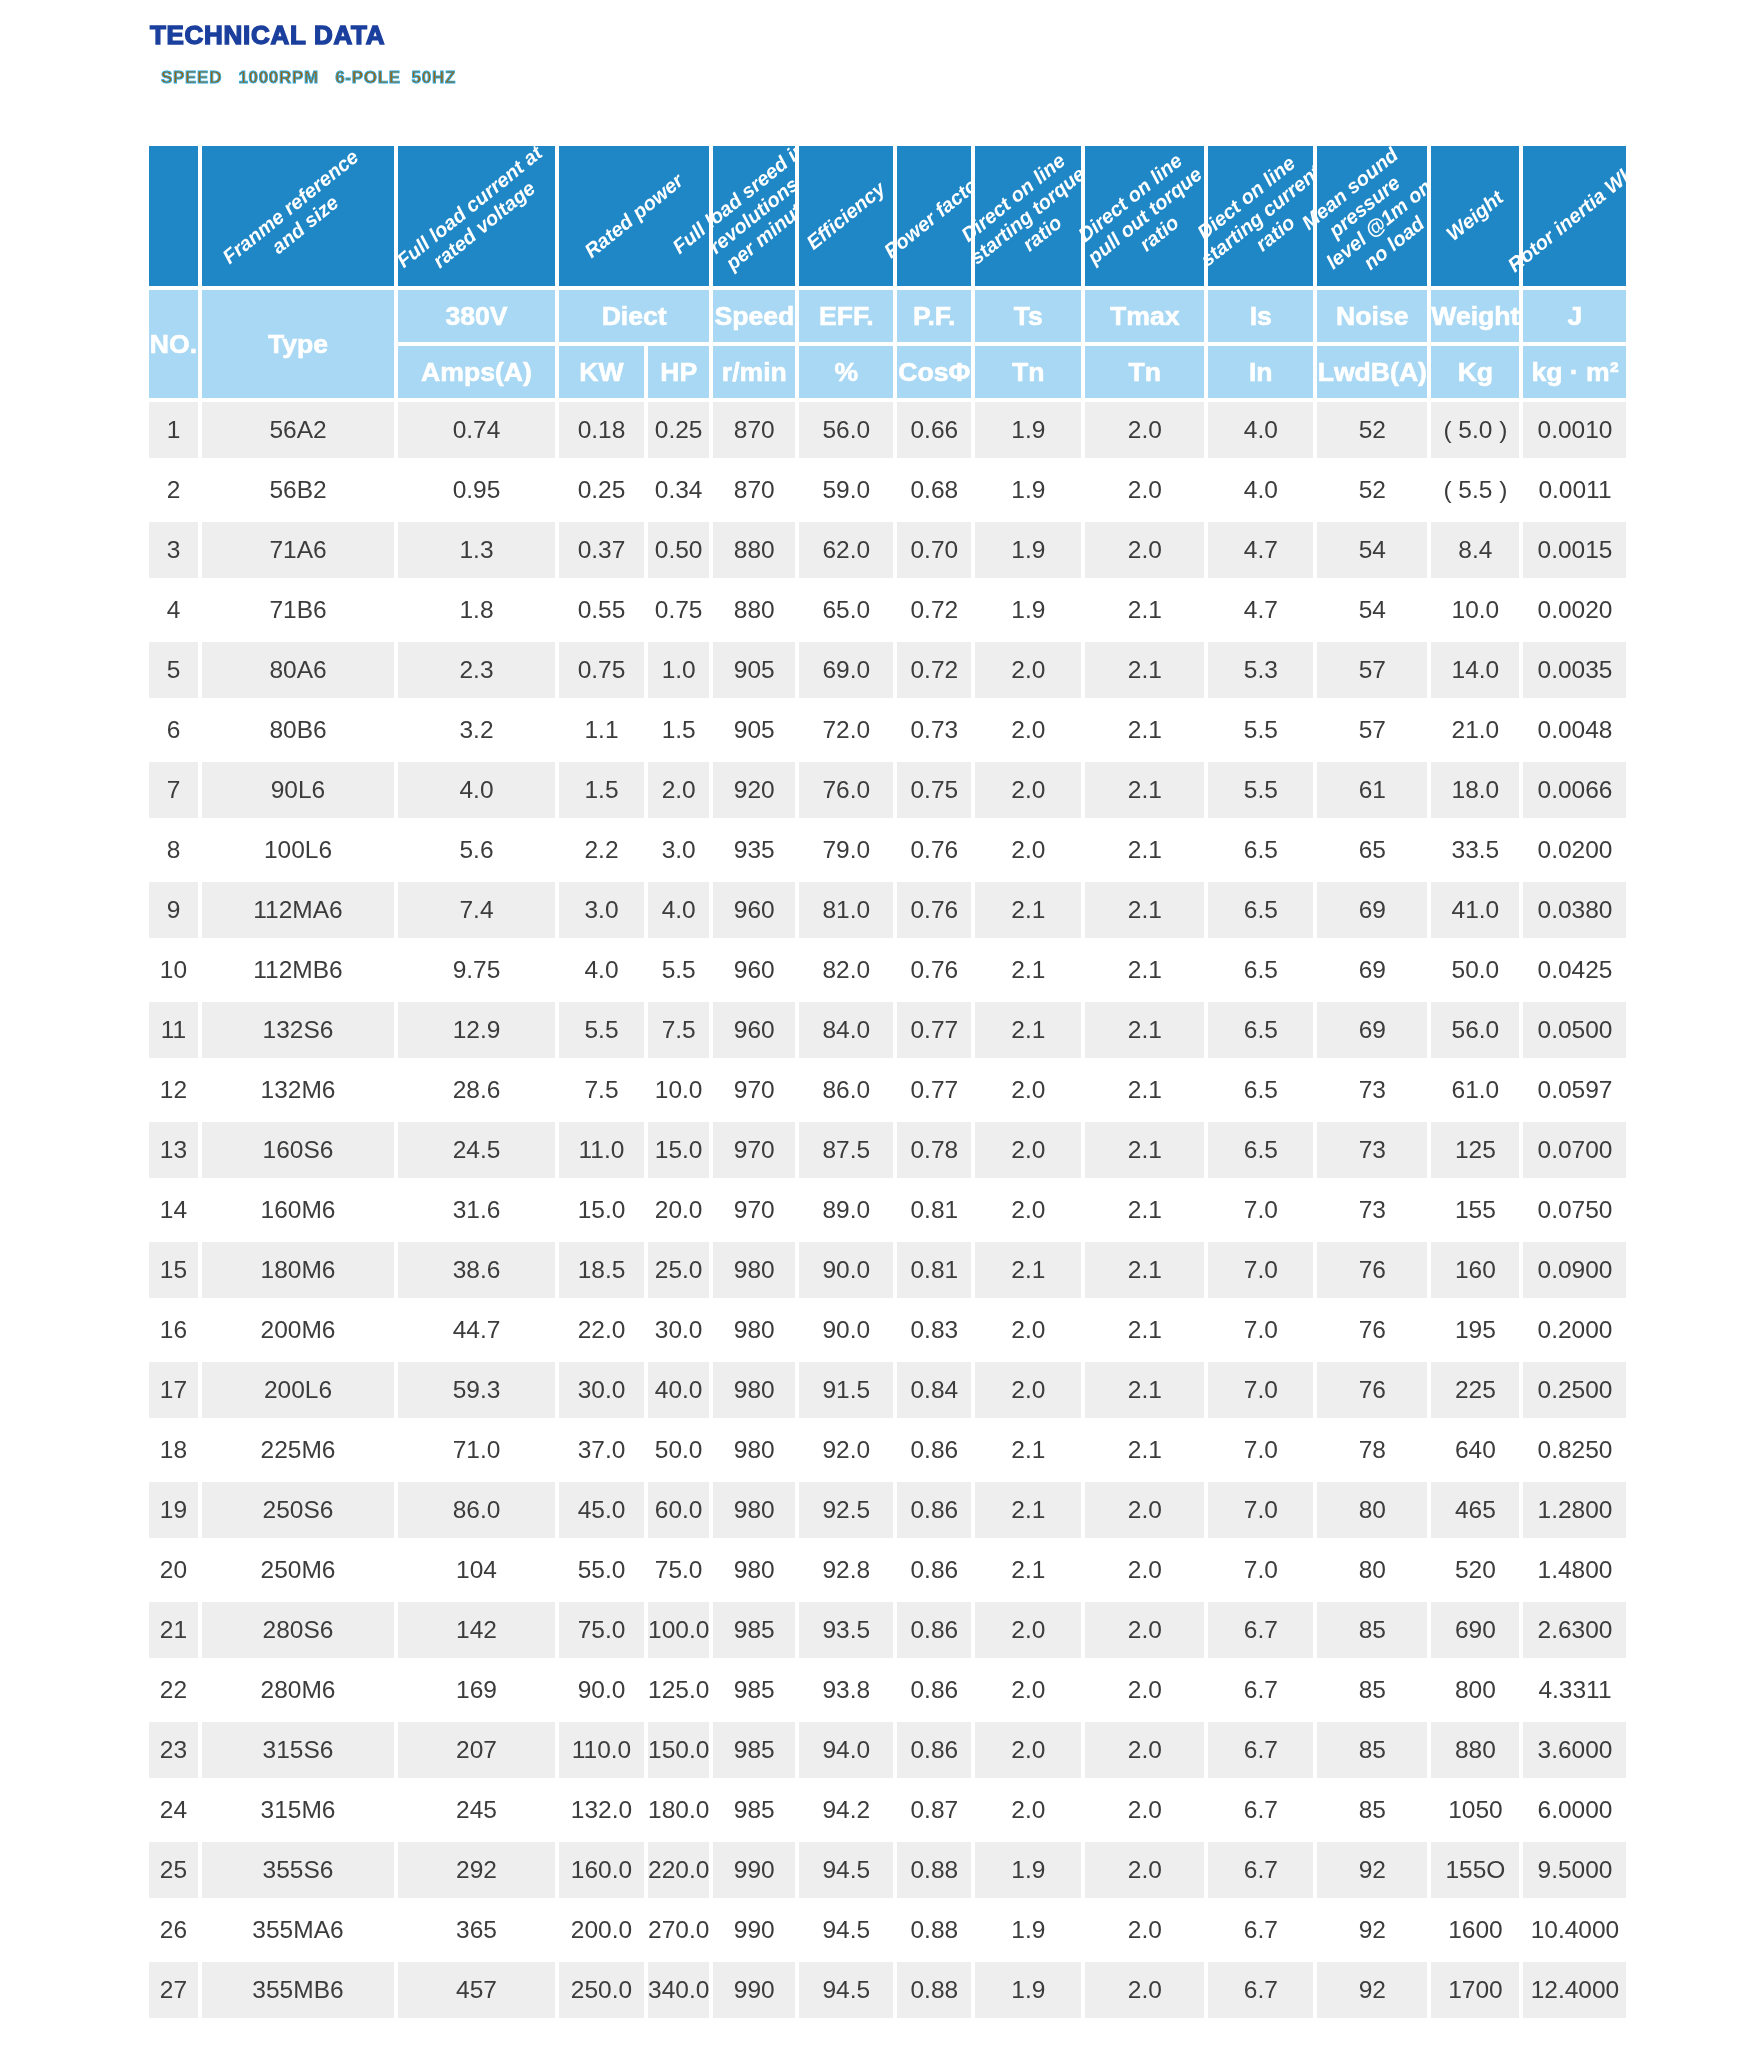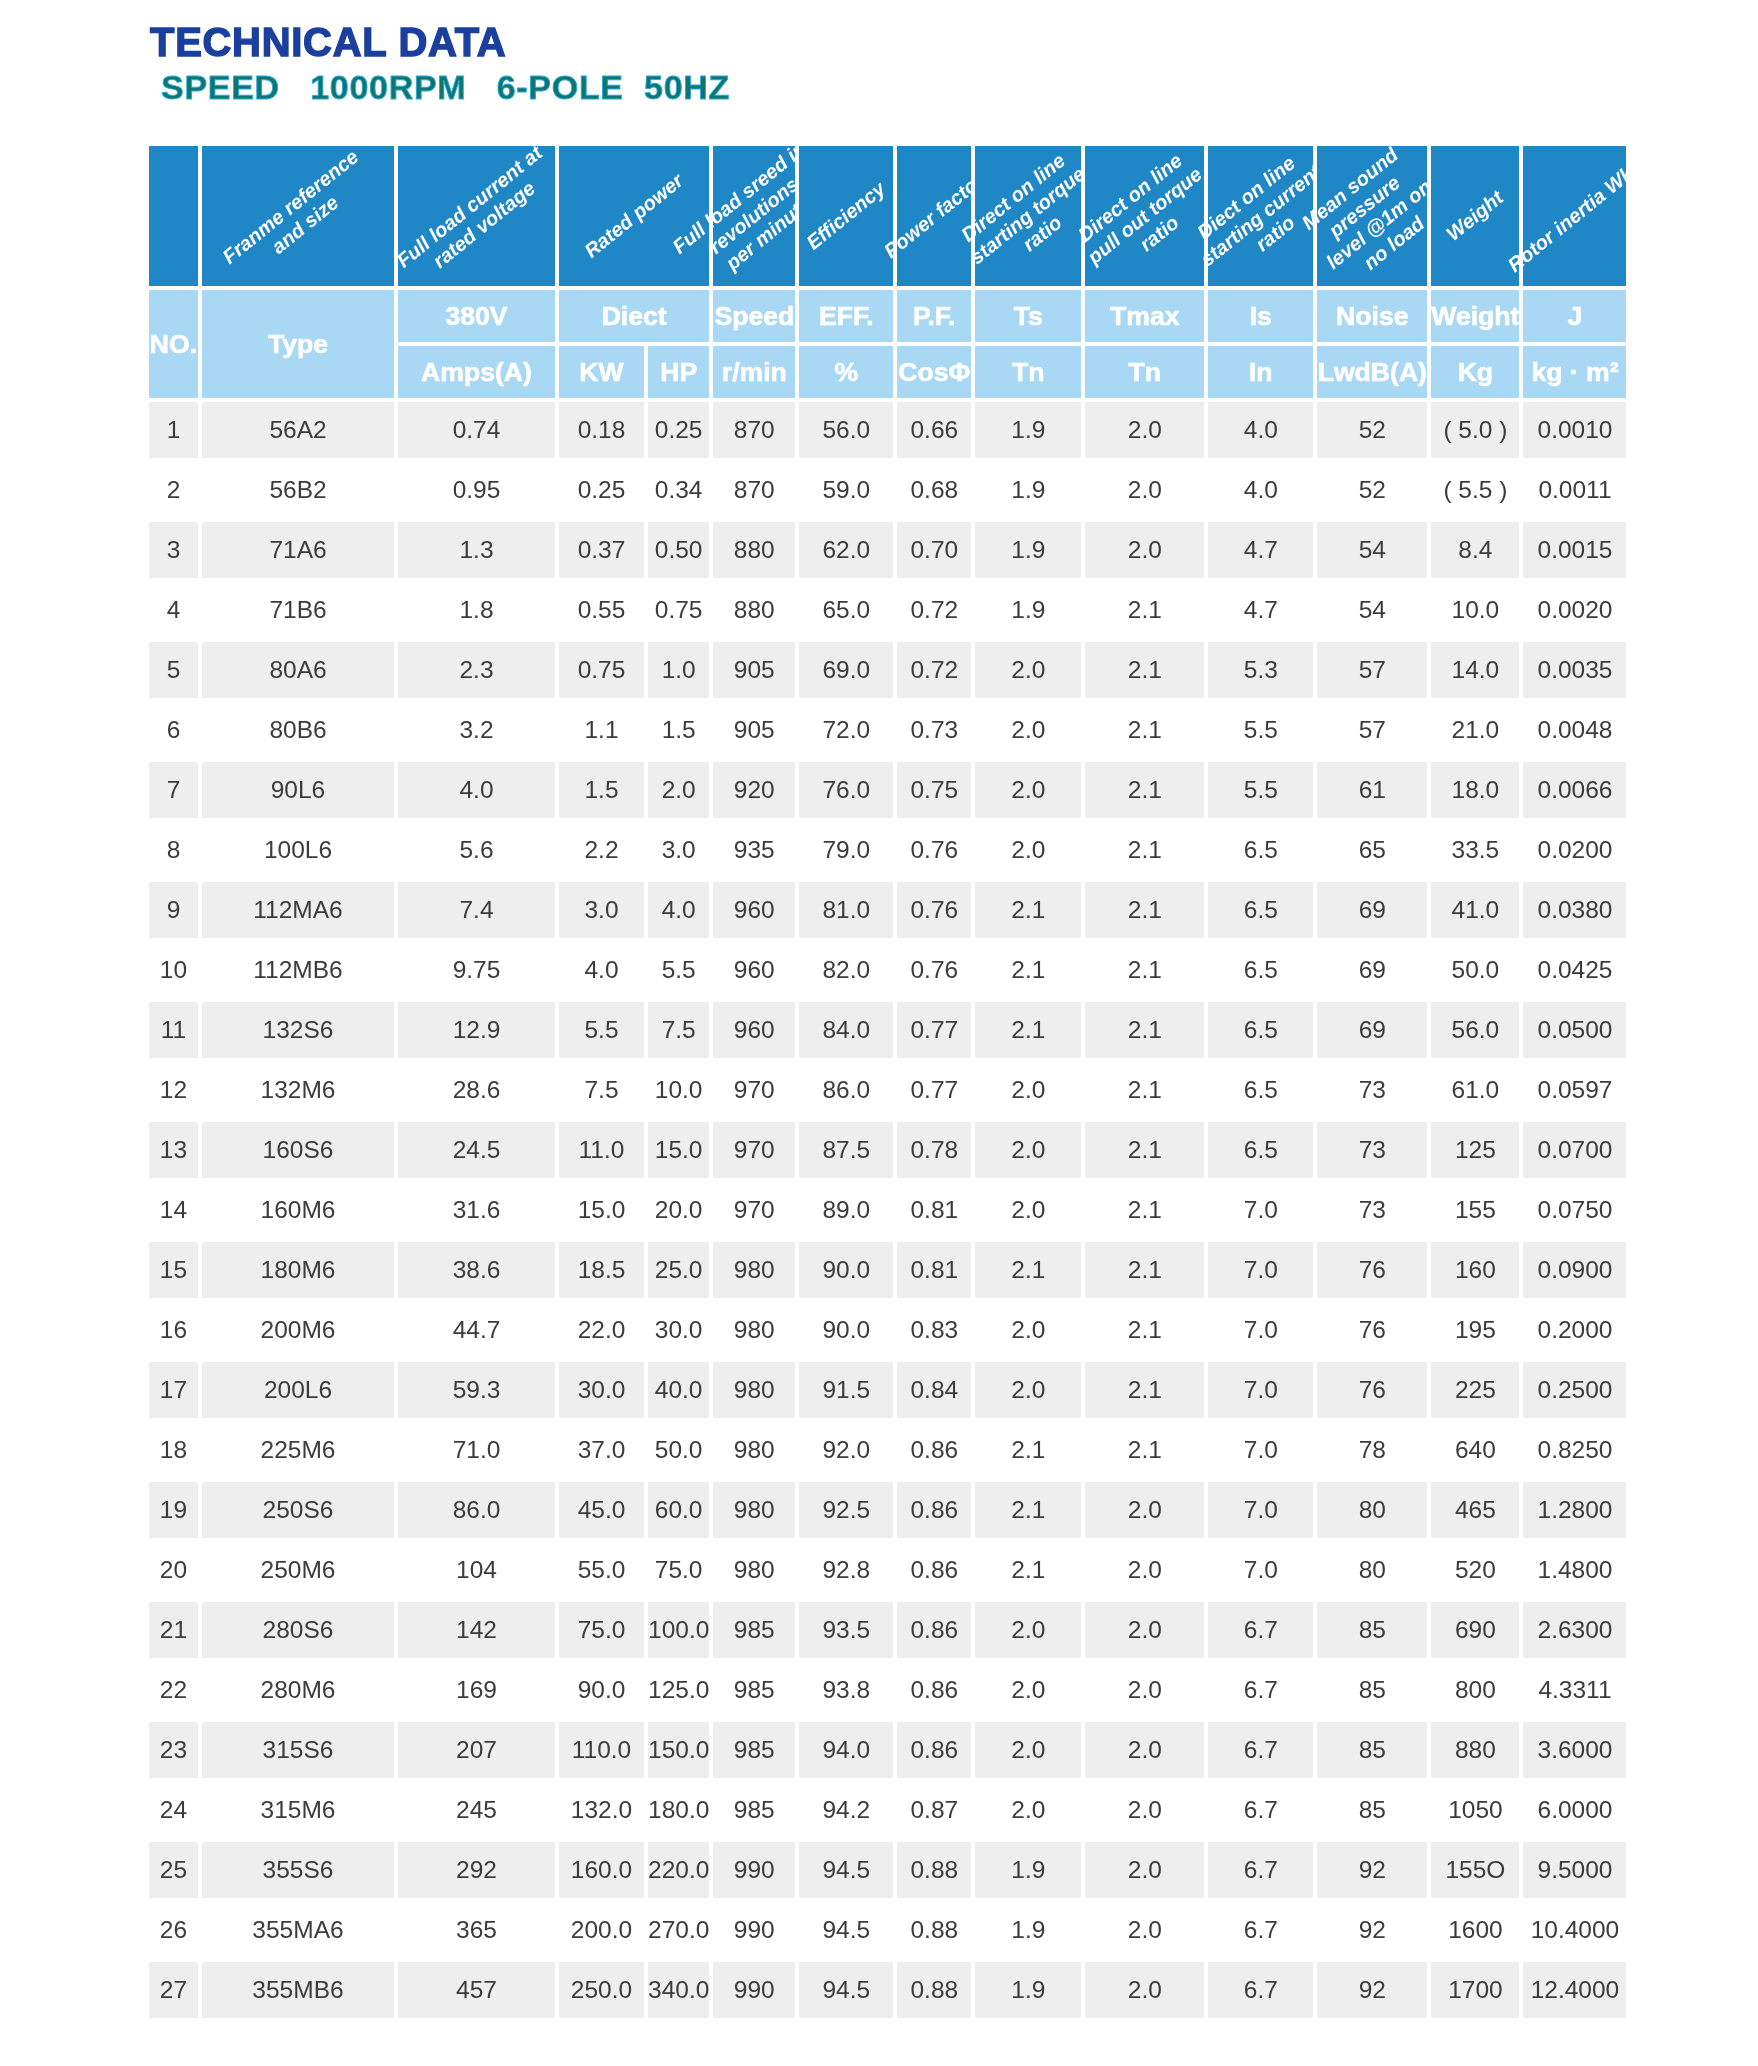--- a/index.html
+++ b/index.html
@@ -2,26 +2,26 @@
 <html style="font-size:11.2px"><head>
 <meta charset="utf-8">
 <style>
   html,body{margin:0;padding:0;background:#ffffff;}
   .page{
     position:relative;width:1758px;height:2066px;background:#ffffff;
     font-family:"Liberation Sans",sans-serif;overflow:hidden;
   }
   .title{
     position:absolute;left:150px;top:19.6px;
-    font-size:40px;font-weight:900;color:#1b3f9d;
+    font-size:26px;font-weight:900;color:#1b3f9d;
     letter-spacing:0.7px;-webkit-text-stroke:1.4px #1b3f9d;white-space:pre;
   }
   .subtitle{
     position:absolute;left:161px;top:68px;
-    font-size:34px;font-weight:700;color:#0f766e;
+    font-size:17px;font-weight:700;color:#a16207;
     -webkit-text-stroke:0.9px #29a9e2;white-space:pre;letter-spacing:0.7px;
   }
   table.tech{
     position:absolute;left:145px;top:142px;
     border-collapse:separate;border-spacing:4.9px;table-layout:fixed;
   }
   th,td{padding:0;text-align:center;vertical-align:middle;white-space:nowrap;}
   tr.diag-row th{
     height:140px;background:#1f87c6;position:relative;overflow:visible;
   }

